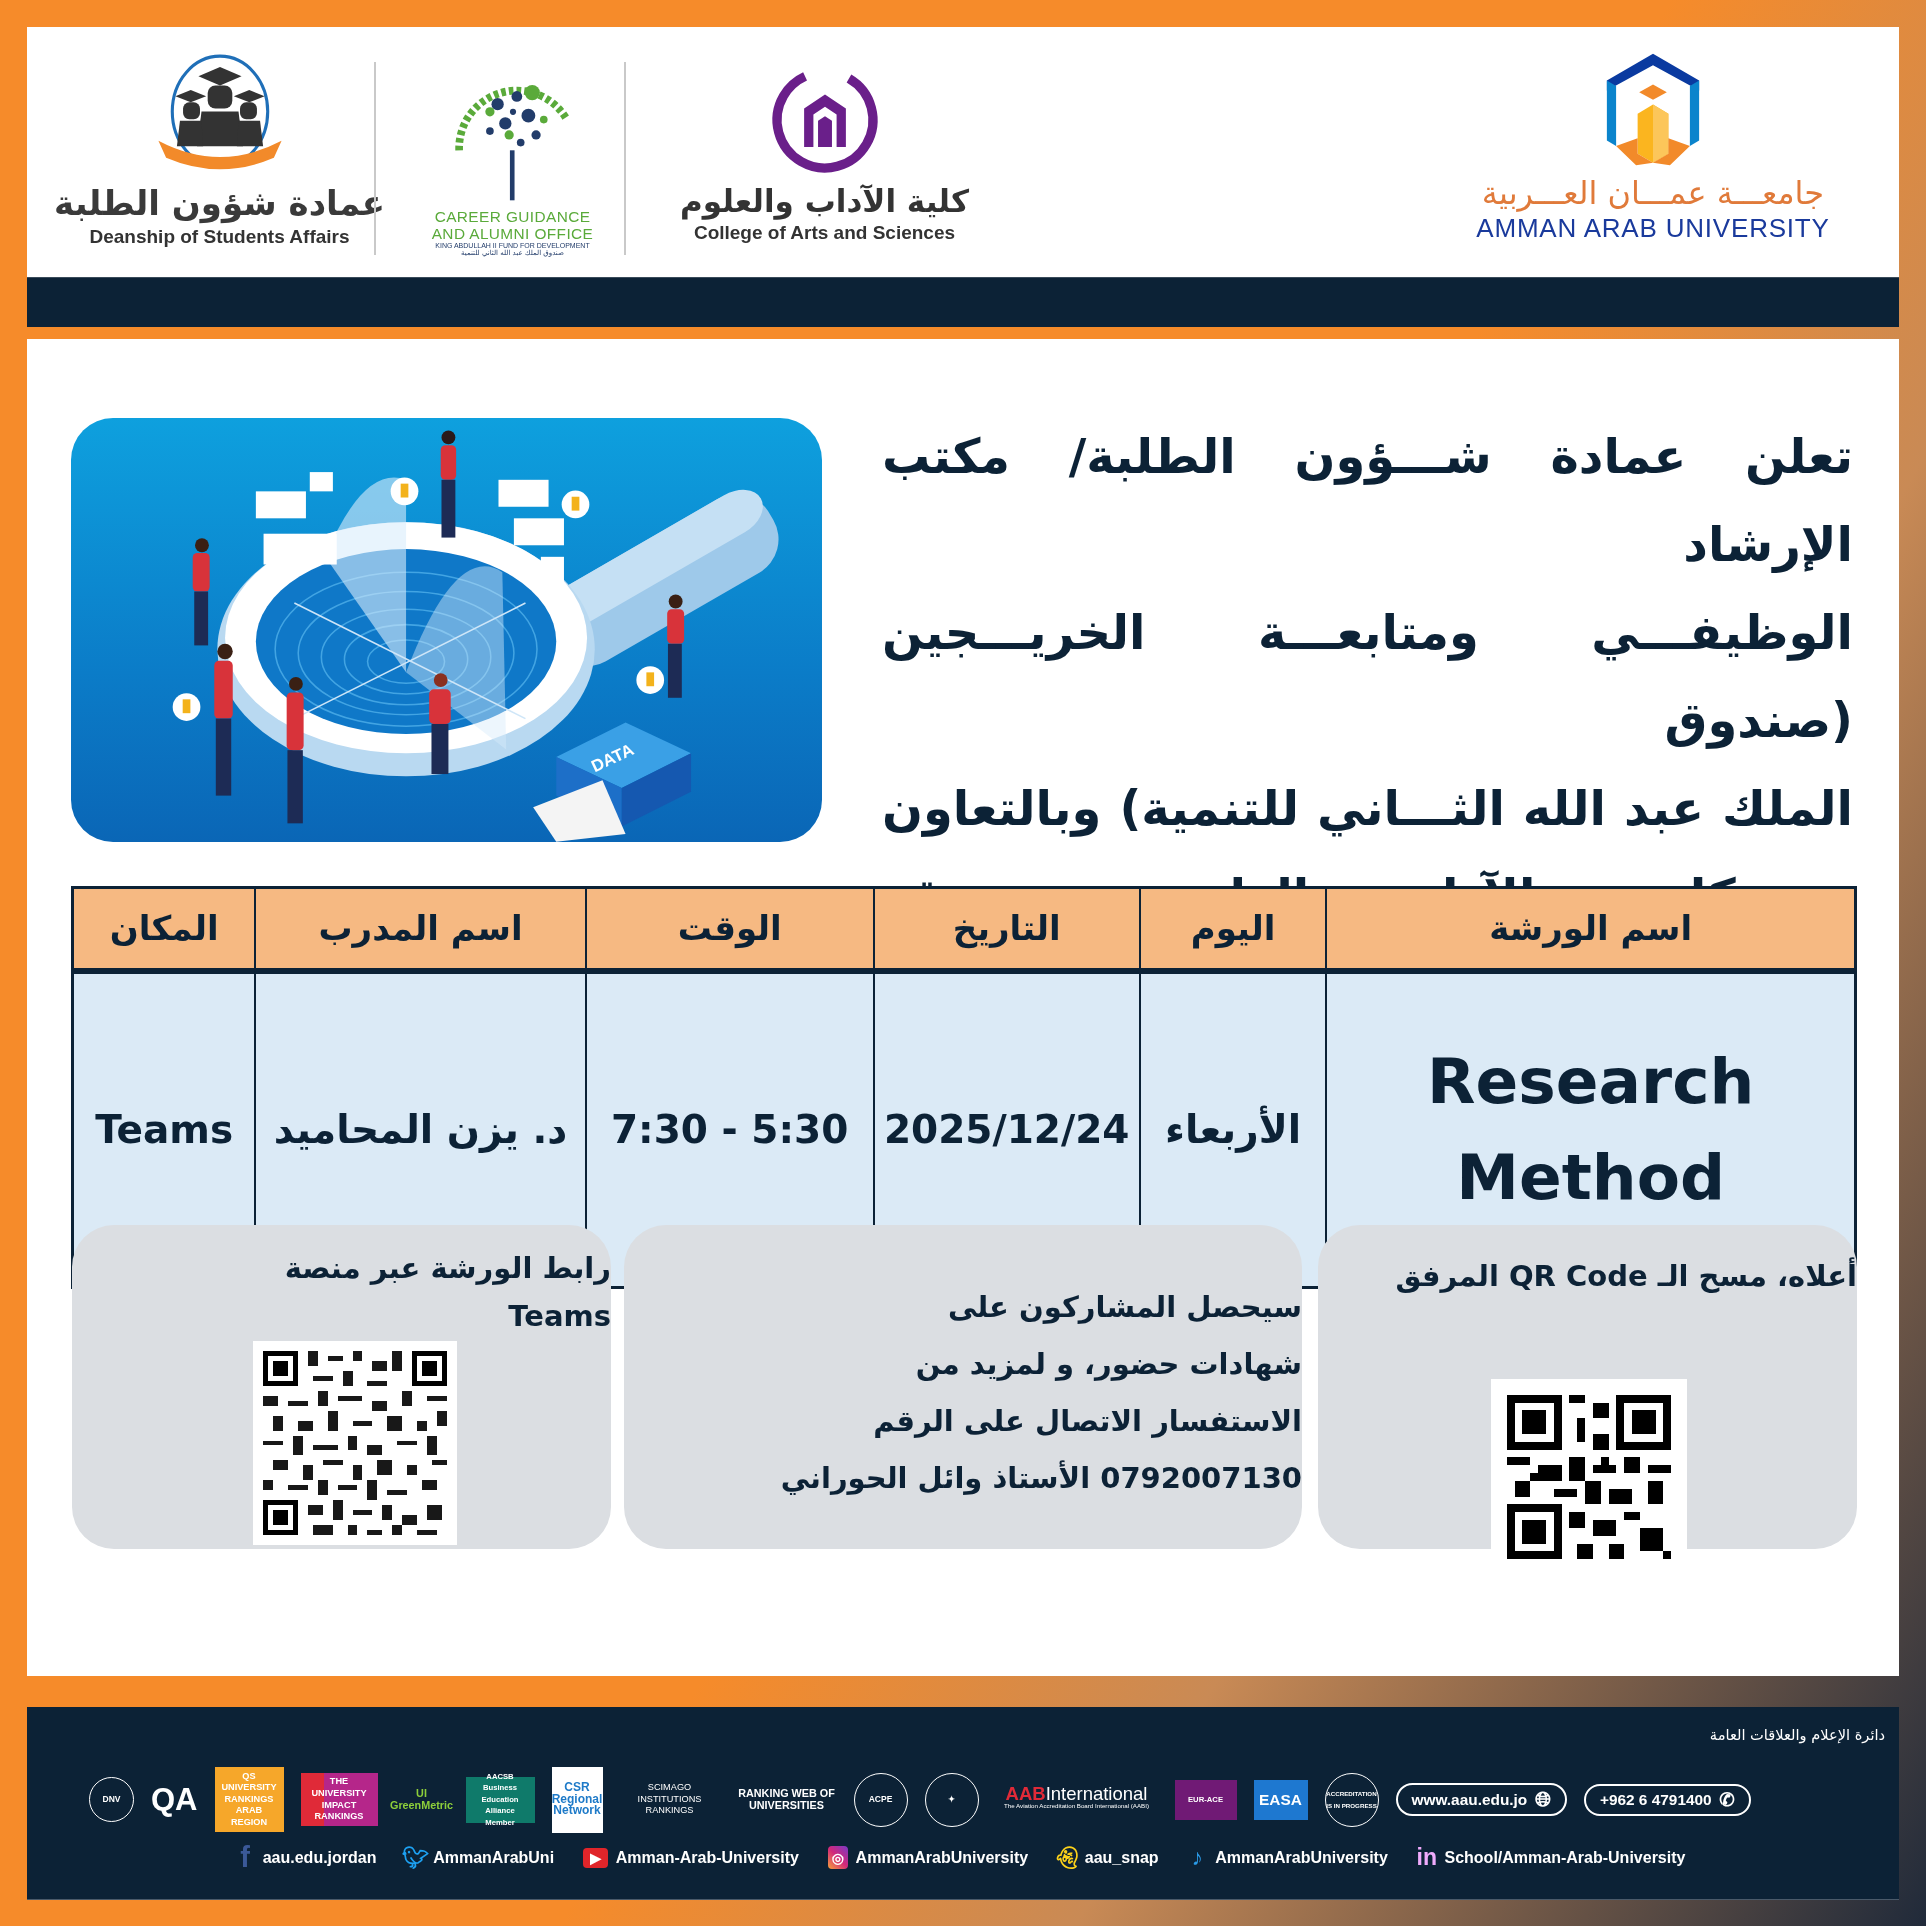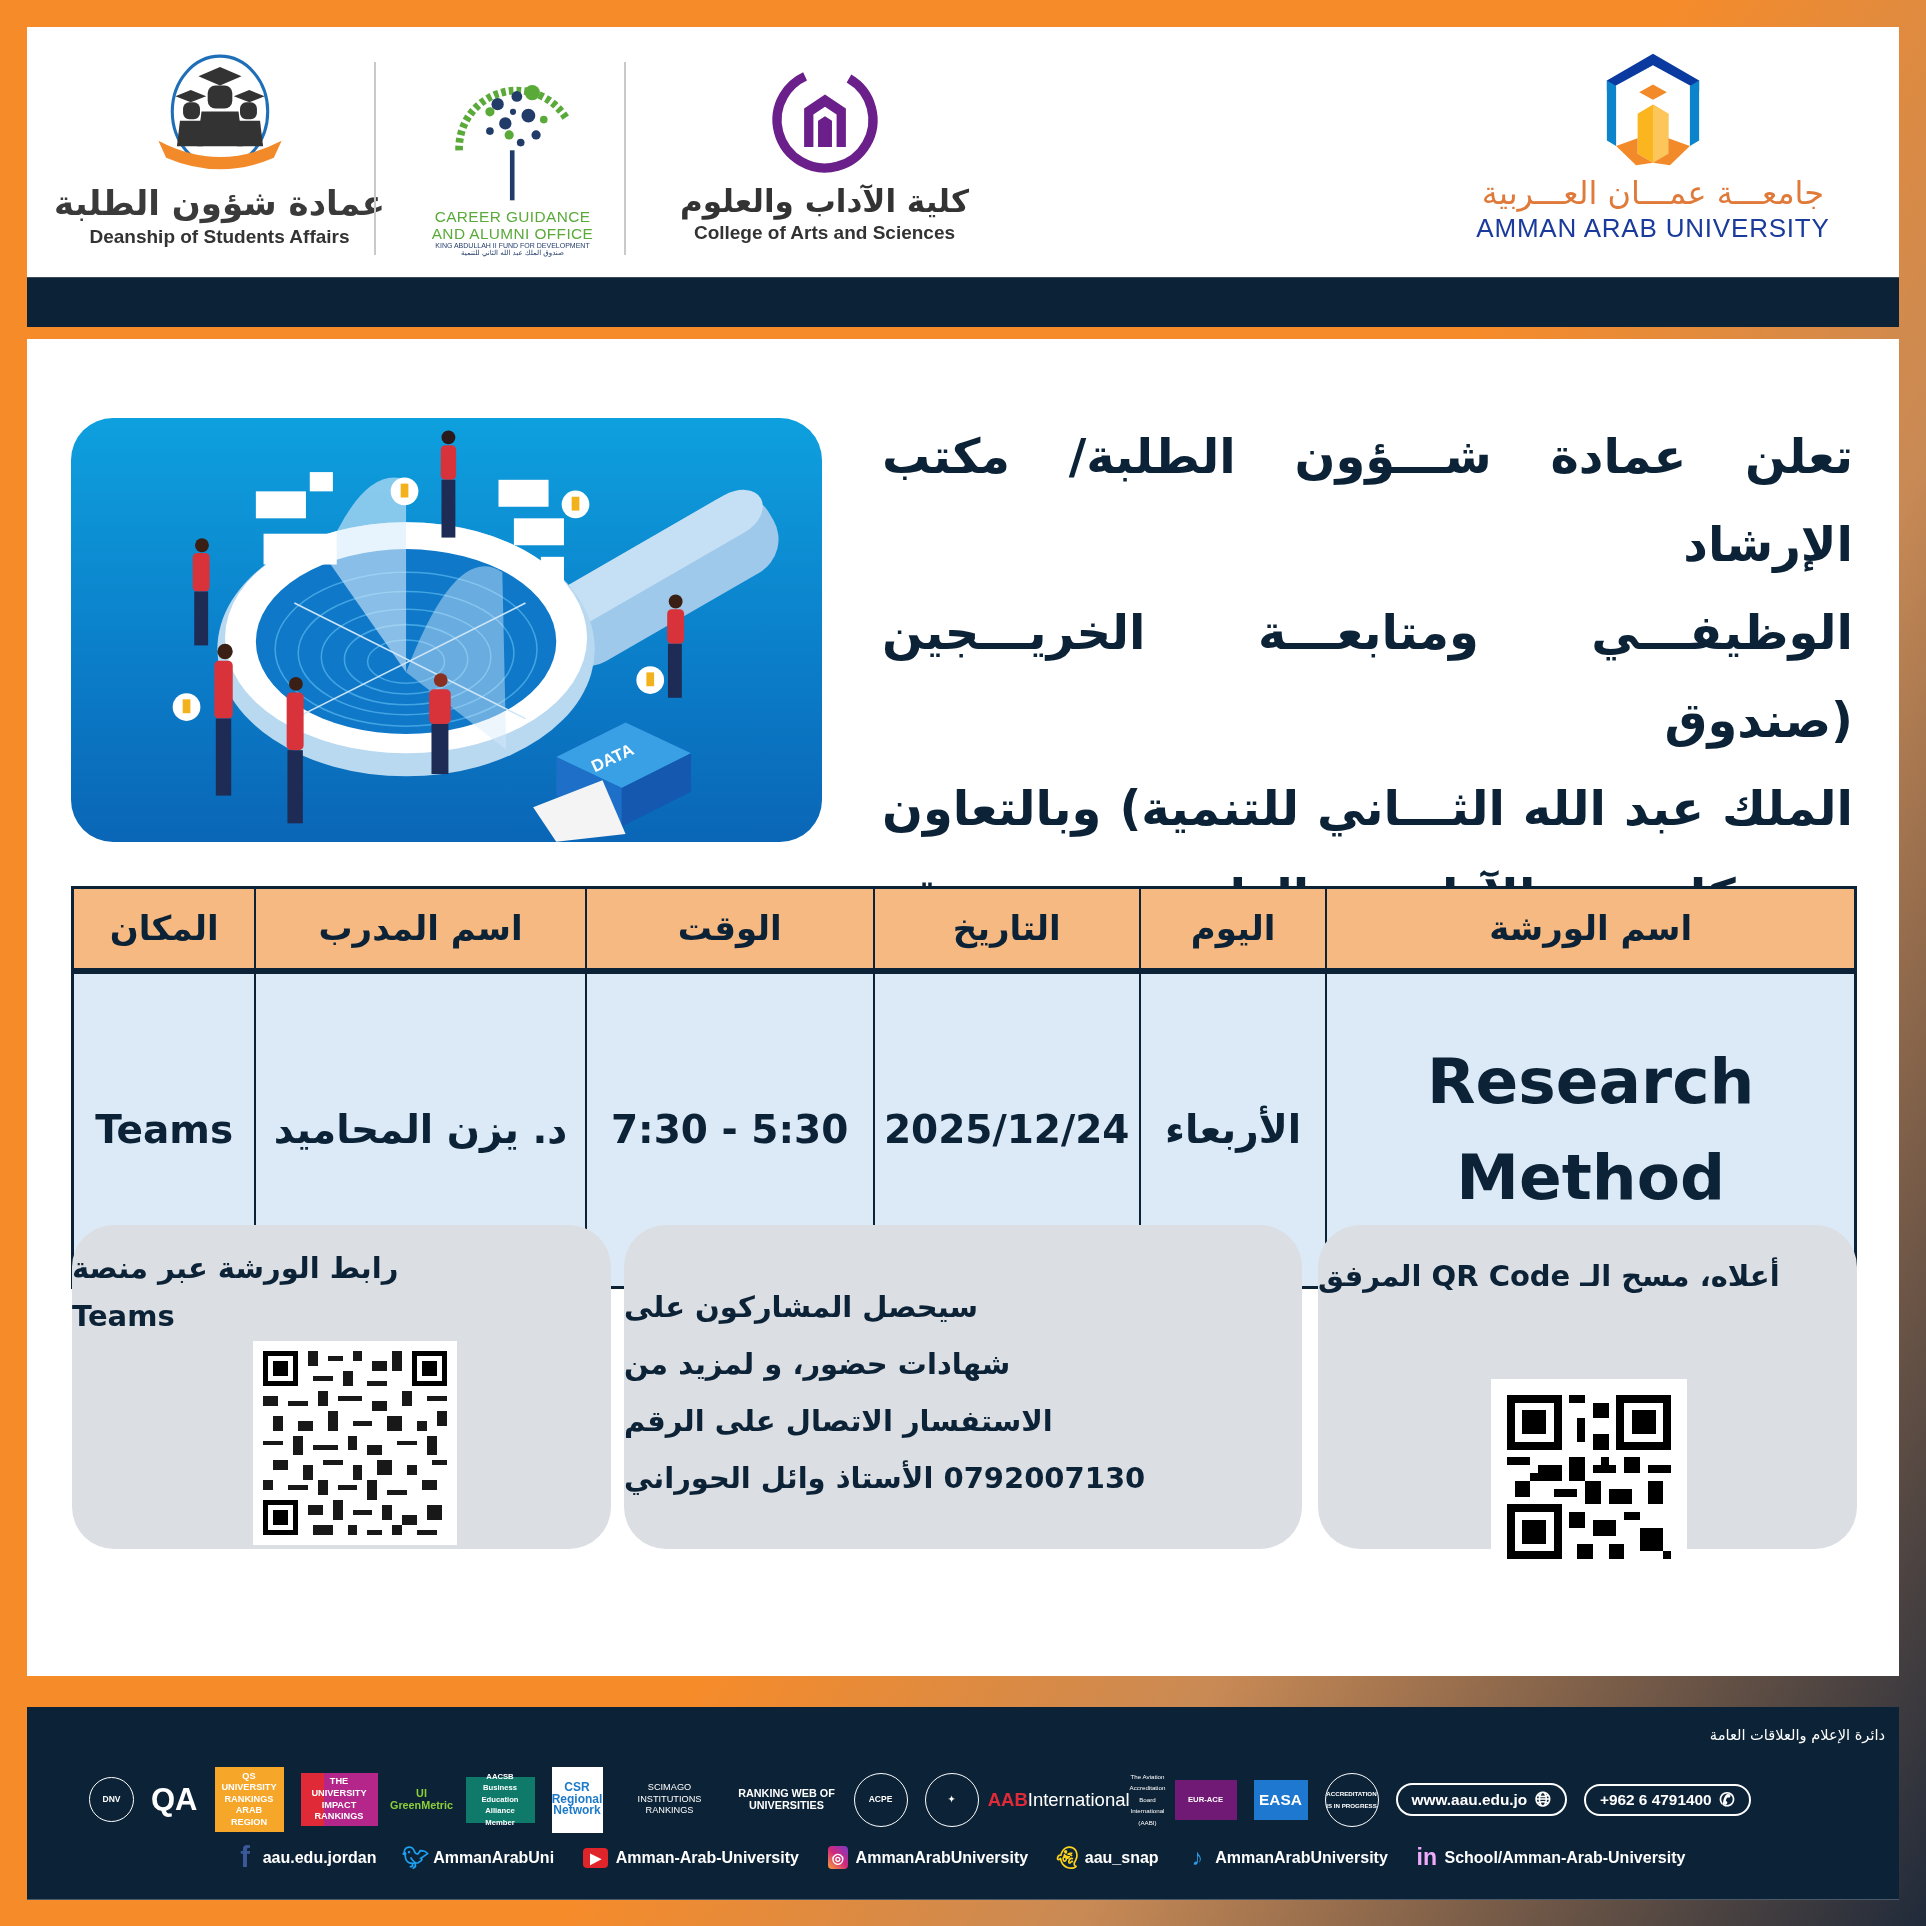--- a/index.html
+++ b/index.html
@@ -47,21 +47,21 @@
   
   .schedule { position: absolute; left: 44px; top: 547px; width: 1786px; border-collapse: collapse; direction: rtl; }
   .schedule th, .schedule td { border: 2.3px solid #0c2236; text-align: center; vertical-align: middle; color: #0c2236; font-weight: bold; }
   .schedule { border: 3.9px solid #0c2236; }
   .schedule th { background: #f6b982; height: 83px; font-size: 34px; border-bottom-width: 6.2px; }
   .schedule td { background: #dbeaf6; height: 317px; font-size: 39px; }
   .schedule td.wname { font-family: "DejaVu Sans", sans-serif; font-size: 63px; line-height: 96px; }
   .schedule td.en { font-family: "DejaVu Sans", sans-serif; }
 
   
-  .card { position: absolute; top: 886px; height: 324px; background: #dbdee2; border-radius: 42px; direction: rtl; text-align: left;
+  .card { position: absolute; top: 886px; height: 324px; background: #dbdee2; border-radius: 42px; direction: rtl; text-align: right;
     color: #0c2236; font-weight: bold; font-family: "DejaVu Sans", sans-serif; }
   .card-register { left: 1291px; width: 539px; }
   .card-cert { left: 597px; width: 678px; }
   .card-teams { left: 45px; width: 539px; }
   .card-register .txt { font-size: 29px; line-height: 48px; margin-top: 27px; }
   .card-cert .txt { font-size: 29px; line-height: 57px; margin-top: 54px; }
   .card-teams .txt { font-size: 29px; line-height: 48px; margin-top: 19px; }
   .qr { position: absolute; background: #fff; }
   .qr-register { left: 173px; top: 154px; width: 196px; height: 196px; }
   .qr-teams { left: 181px; top: 116px; width: 204px; height: 204px; }
@@ -422,21 +422,21 @@
       <div class="badge" style="font-size:31px;">QA</div>
       <div class="badge" style="background:#f6a72a; padding:3.1px 6.2px; font-size:9.2px; width:69px;">QS UNIVERSITY RANKINGS ARAB REGION</div>
       <div class="badge" style="padding:3.1px 6.2px; font-size:9.2px; width:77px; background:linear-gradient(90deg,#e02a38 30%,#b5268a 30%);">THE UNIVERSITY IMPACT RANKINGS</div>
       <div class="badge" style="color:#8dcf3a; font-size:10.8px; width:54px;">UI GreenMetric</div>
       <div class="badge" style="background:#0f7a6a; padding:3.1px 4.6px; font-size:7.7px; width:69px; height:46px;">AACSB Business Education Alliance Member</div>
       <div class="badge" style="background:#fff; color:#1e7ac8; font-size:12px; width:51px; height:66px;">CSR Regional Network</div>
       <div class="badge" style="font-weight:normal; font-size:9.2px; width:100px;">SCIMAGO INSTITUTIONS RANKINGS</div>
       <div class="badge" style="font-size:10.8px; width:100px;">RANKING WEB OF UNIVERSITIES</div>
       <div class="badge circle big">ACPE</div>
       <div class="badge circle big">✦</div>
-      <div class="badge" style="flex-direction:row; width:162px;">
+      <div class="badge" style="flex-direction:column; width:162px;">
         <span style="font-size:18.5px; font-weight:normal;"><span style="color:#e02a38; font-weight:bold;">AAB</span>International</span>
         <span style="font-size:6.2px; font-weight:normal;">The Aviation Accreditation Board International (AABI)</span>
       </div>
       <div class="badge" style="background:#701a75; font-size:7.7px; width:62px; height:40px;">EUR-ACE</div>
       <div class="badge" style="background:#1e78d0; font-size:15.4px; width:54px; height:40px;">EASA</div>
       <div class="badge circle big" style="font-size:6.2px;">ACCREDITATION IS IN PROGRESS</div>
       <div class="pill">
         <span>www.aau.edu.jo</span>
         <span style="font-size:20px;">🌐︎</span>
       </div>

